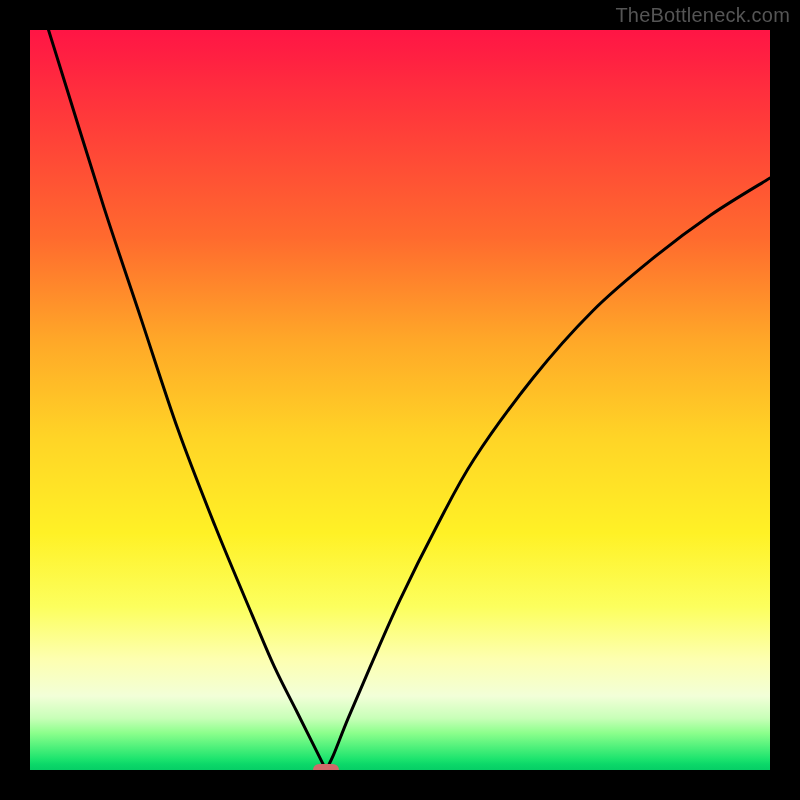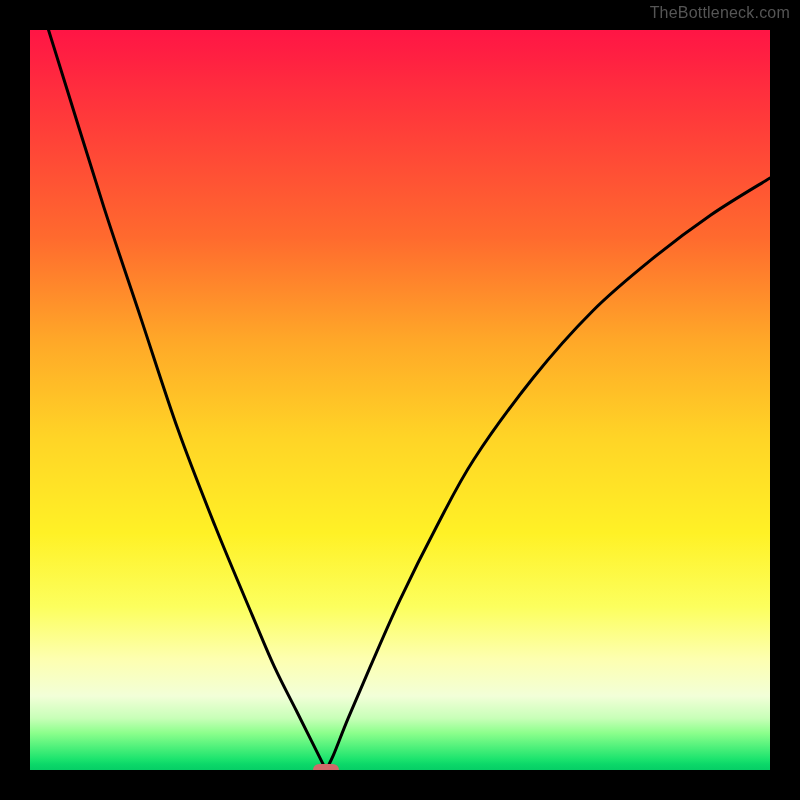--- a/index.html
+++ b/index.html
@@ -15,21 +15,21 @@
     position: relative;
     width: 800px;
     height: 800px;
     background: #000;
   }
   .watermark {
     position: absolute;
     top: 4px;
     right: 10px;
     color: #555;
-    font-size: 16px;
+    font-size: 20px;
     font-weight: 400;
     letter-spacing: 0.2px;
     z-index: 10;
   }
   .plot-area {
     position: absolute;
     left: 30px;
     top: 30px;
     width: 740px;
     height: 740px;

